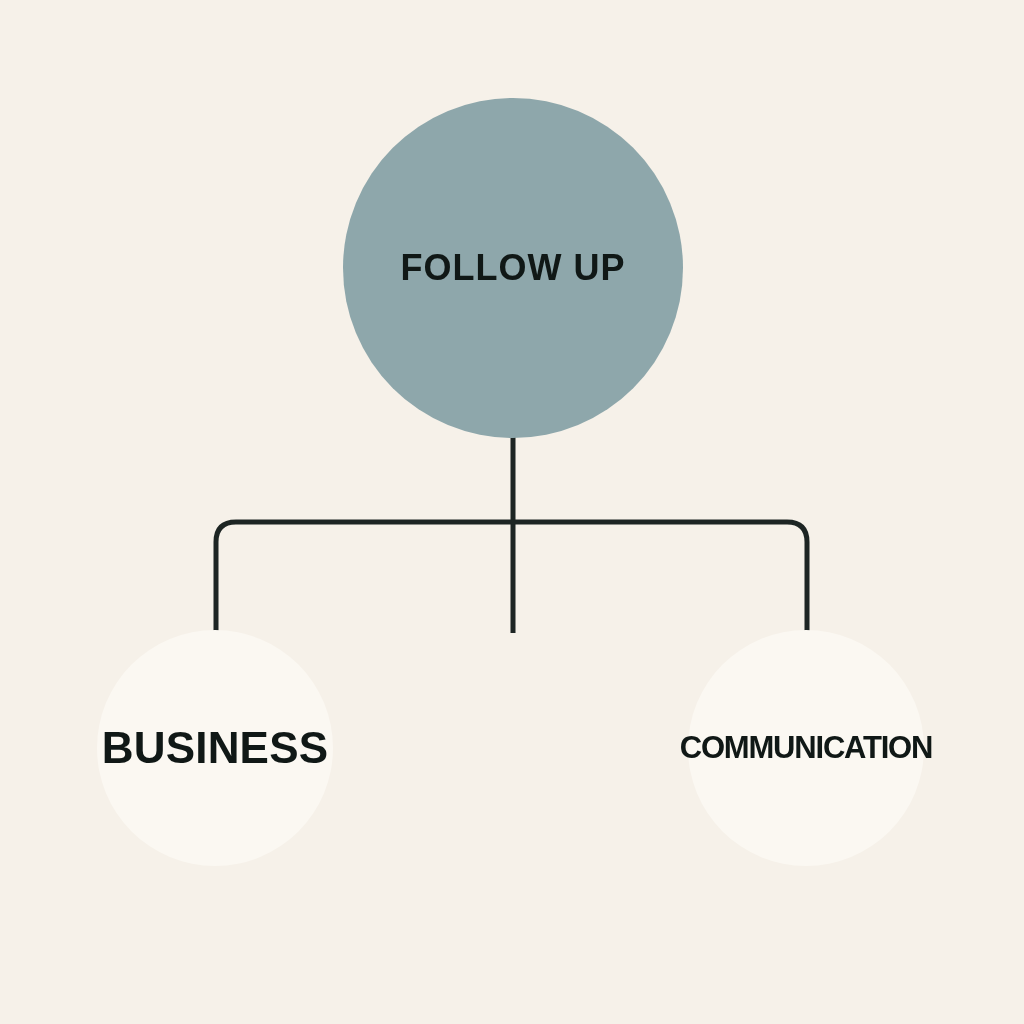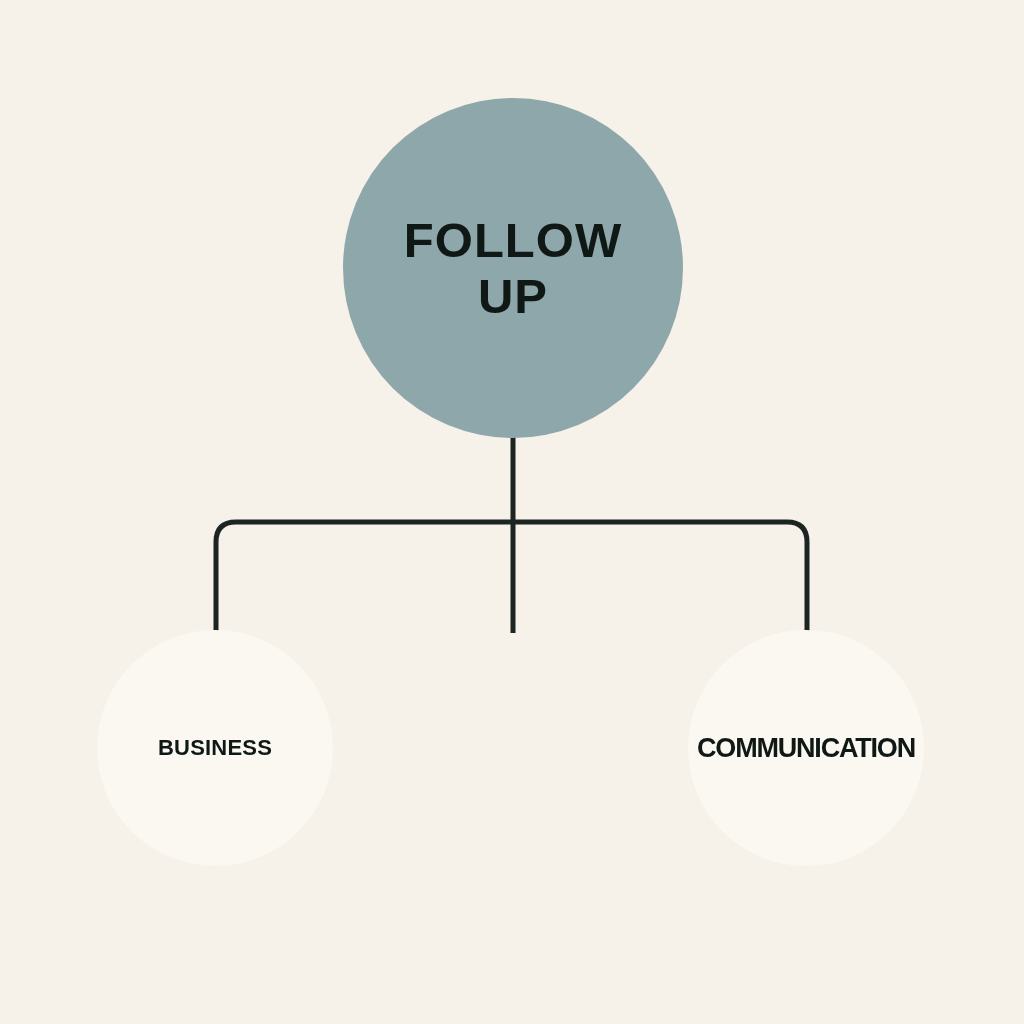--- a/index.html
+++ b/index.html
@@ -52,36 +52,36 @@
   .node-child {
     width: 236px;
     height: 236px;
     top: 630px;
     background: var(--child-circle);
   }
   .node-business      { left: 97px; }
   .node-healthcare    { left: 395px; }
   .node-communication { left: 688px; }
   .root-label {
-    font-size: 49px;
+    font-size: 36px;
     font-weight: 700;
     letter-spacing: 1px;
     line-height: 1.15;
     color: var(--text);
     width: 290px;
   }
   .child-label {
-    font-size: 22px;
+    font-size: 44px;
     font-weight: 700;
     letter-spacing: 0.2px;
     color: var(--text);
     white-space: nowrap;
   }
   .child-label.tight {
-    font-size: 27px;
+    font-size: 31px;
     letter-spacing: -1.2px;
   }
 </style>
 </head>
 <body>
 
 <div class="canvas">
 
   <svg class="connector-svg" viewBox="0 0 1024 1024" aria-hidden="true">
 

